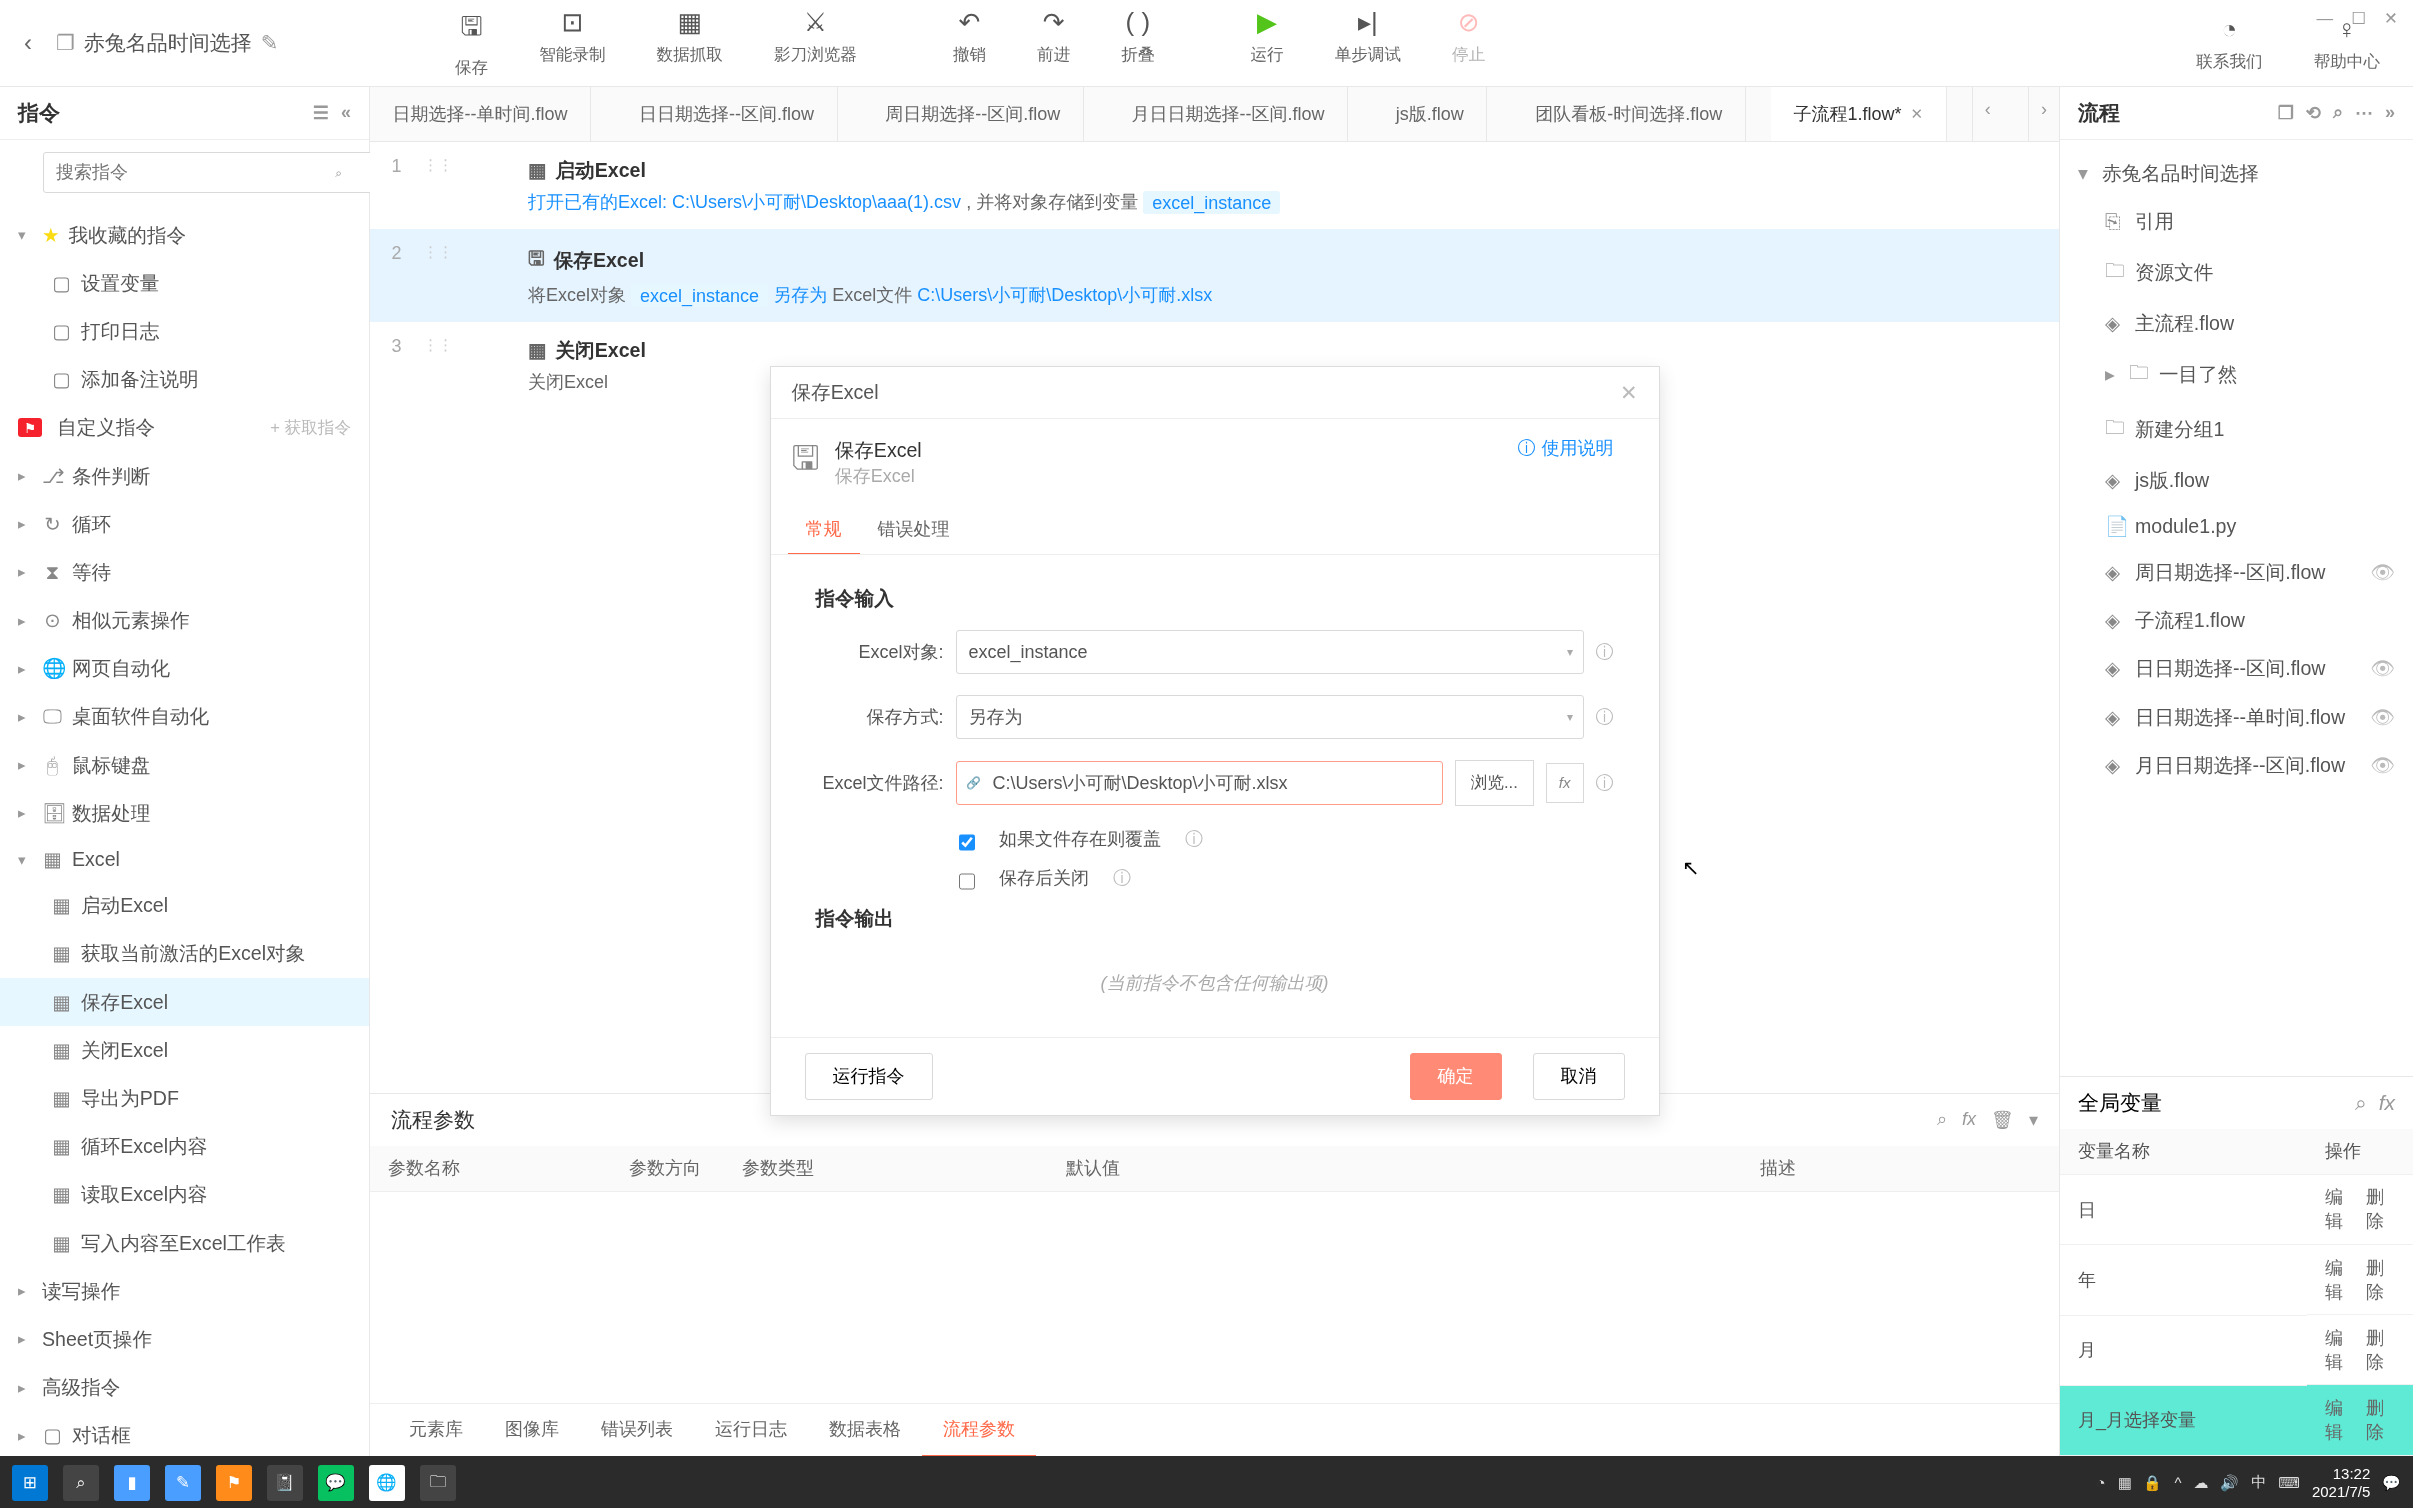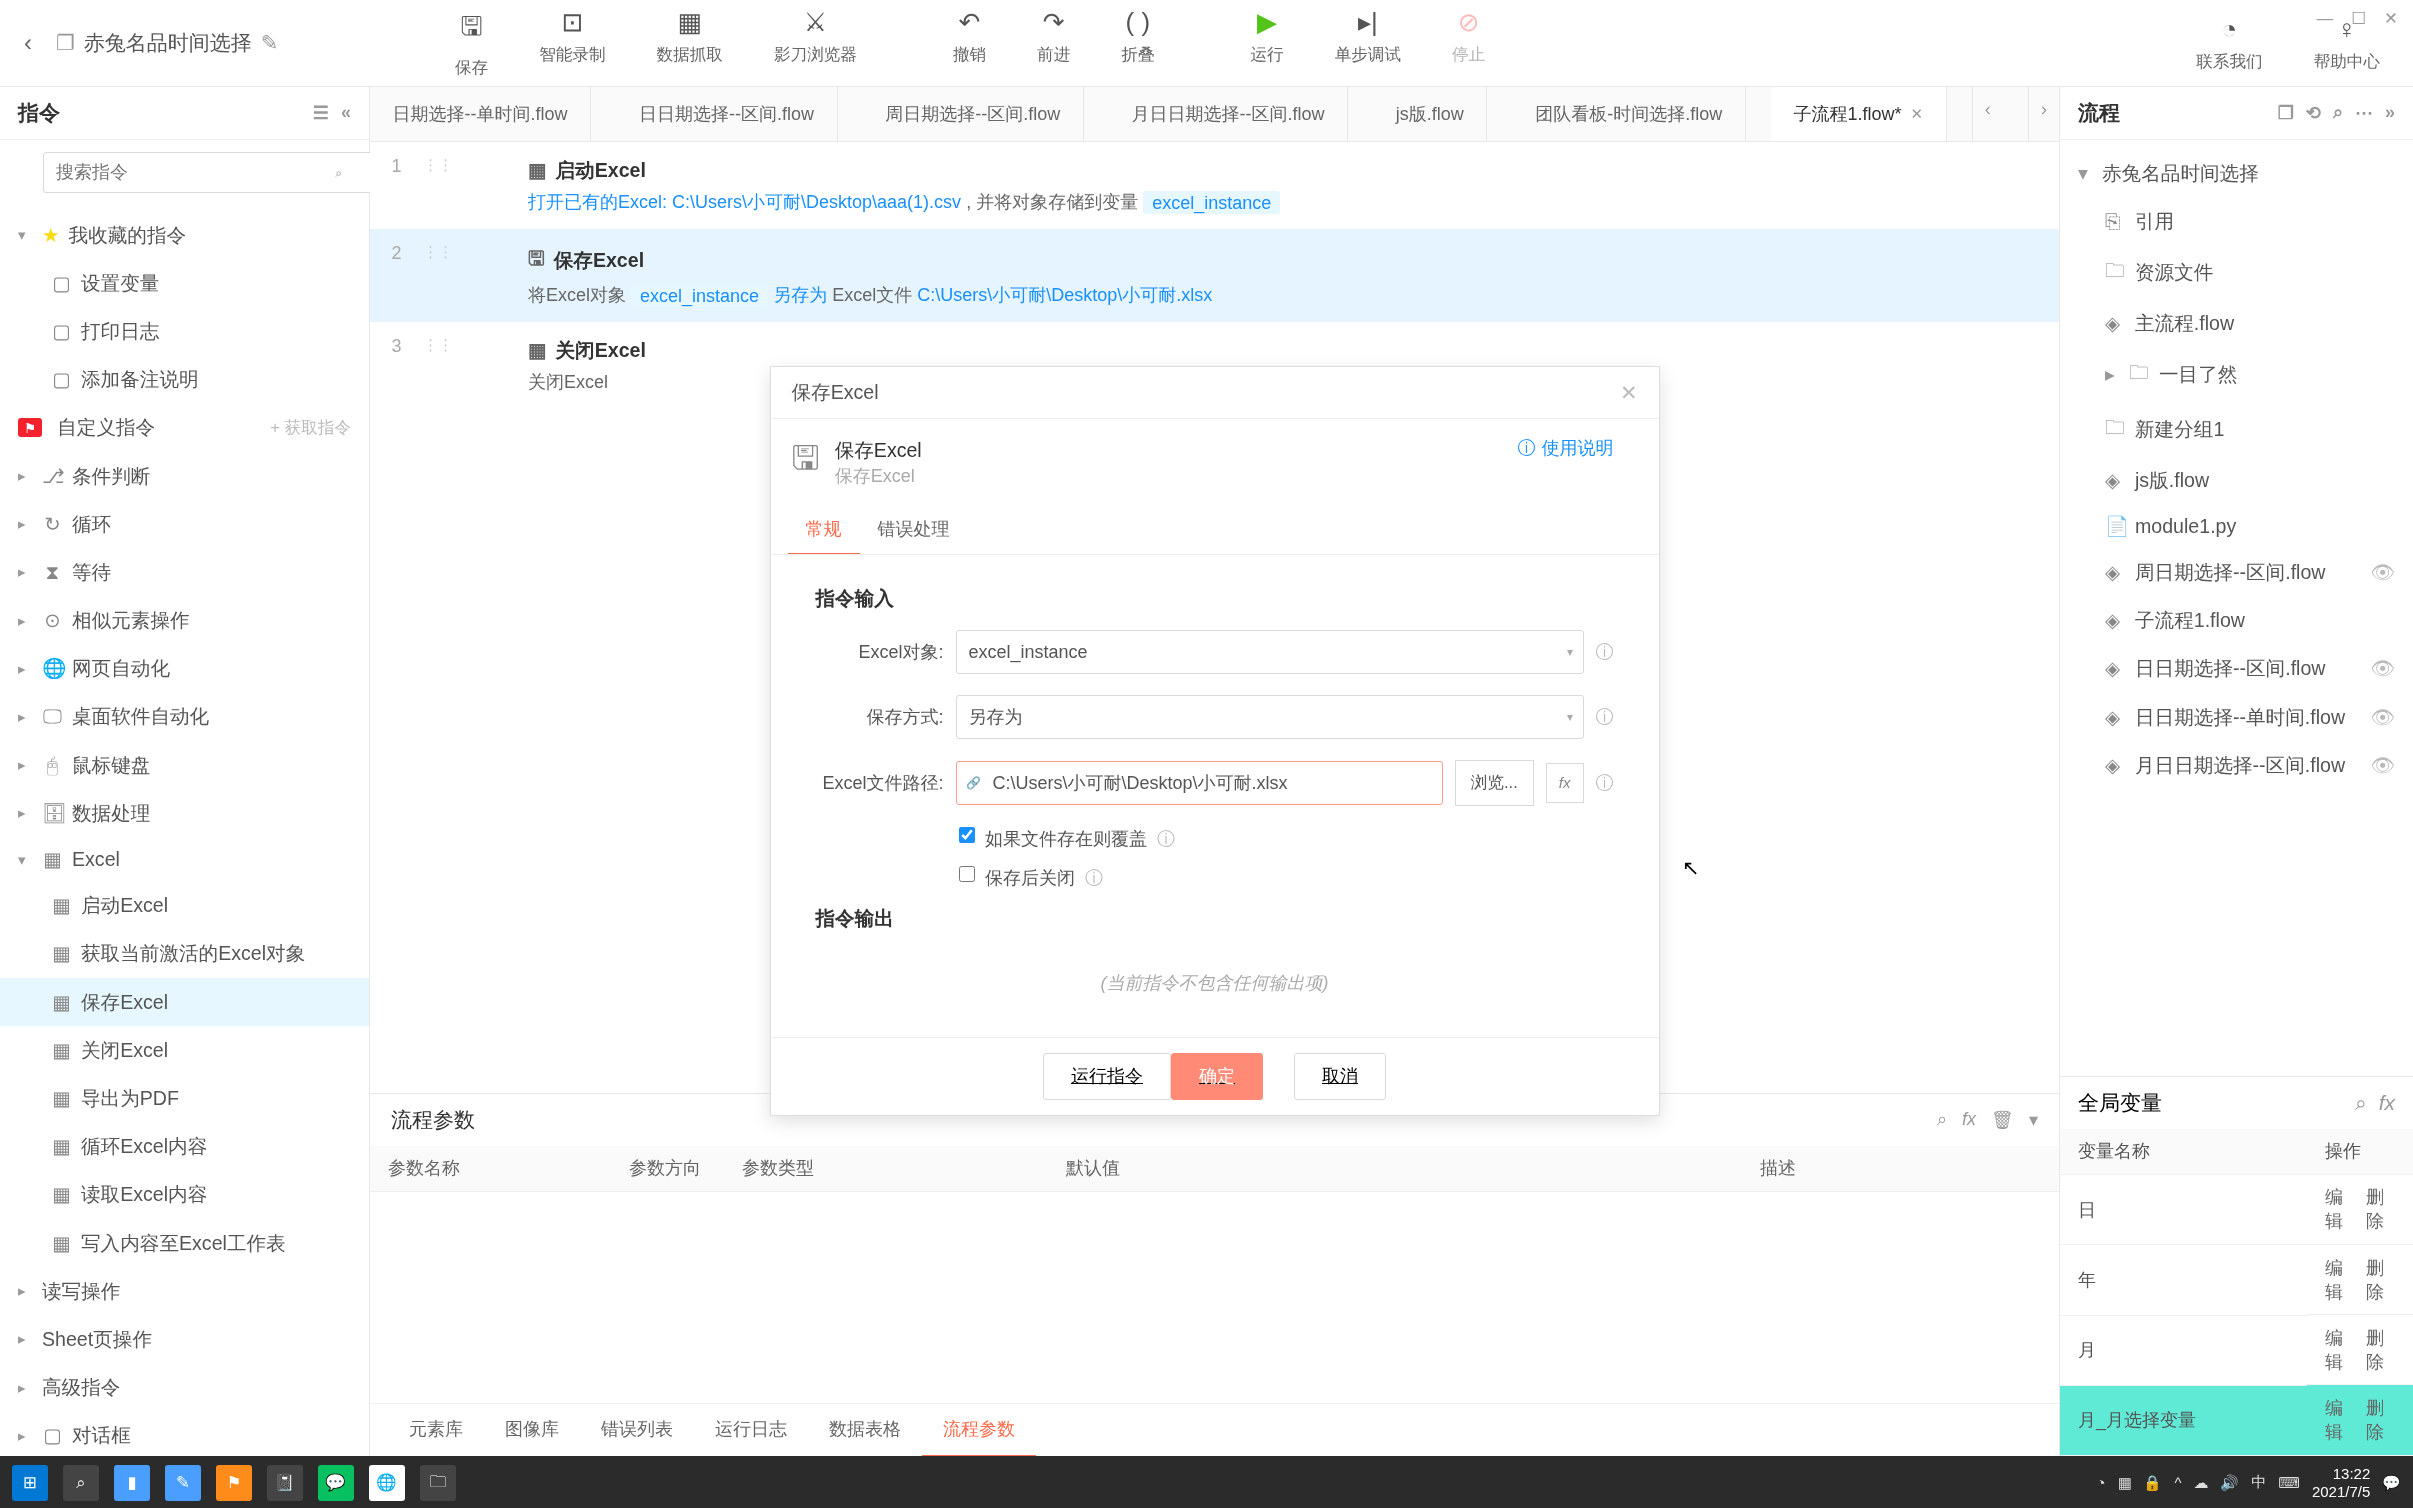--- a/index.html
+++ b/index.html
@@ -113,24 +113,24 @@
 .form-row { display: flex; align-items: center; margin-bottom: 21px; gap: 12px; }
 .form-label { width: 128px; text-align: right; font-size: 18px; color: #555; }
 .form-control { flex: 1; position: relative; }
 .form-control select, .form-control input { width: 100%; padding: 10.6px 12px; border: 0.8px solid #d9d9d9; border-radius: 3px; font-size: 18px; color: #555; background: #fff; }
 .form-control.path input { padding-left: 36px; border-color: #ff9c8a; }
 .form-control.path .pre-ic { position: absolute; left: 10.6px; top: 50%; transform: translateY(-50%); color: #aaa; }
 .form-control .sel-arrow { position: absolute; right: 10.6px; top: 50%; transform: translateY(-50%); color: #aaa; pointer-events: none; }
 .browse-btn { padding: 10.6px 15px; border: 0.8px solid #d9d9d9; background: #fff; font-size: 16.6px; color: #555; cursor: pointer; }
 .fx-btn { padding: 10.6px 12px; border: 0.8px solid #d9d9d9; background: #fff; font-size: 15px; font-style: italic; color: #888; cursor: pointer; }
 .info-ic { color: #bbb; font-size: 18px; }
-.checkbox-row { display: flex; align-items: flex-start; gap: 10px; padding-left: 143px; margin-bottom: 15px; font-size: 18px; color: #555; }
+.checkbox-row { display: flex; align-items: flex-end; gap: 24px; padding-left: 143px; margin-bottom: 15px; font-size: 18px; color: #555; }
 .checkbox-row input { width: 16.6px; height: 16.6px; accent-color: #1890ff; }
 .output-note { text-align: center; font-style: italic; color: #aaa; font-size: 18px; padding: 21px 0; }
-.modal-footer { display: flex; justify-content: center; padding: 15px 27px; border-top: 0.8px solid #eee; text-decoration: underline; }
+.modal-footer { display: flex; justify-content: space-between; padding: 15px 34px; border-top: 0.8px solid #eee; }
 .mf-btn { padding: 10.6px 27px; border: 0.8px solid #d9d9d9; background: #fff; font-size: 18px; cursor: pointer; border-radius: 3px; }
 .mf-btn.primary { background: #ff8a75; border-color: #ff8a75; color: #fff; }
 .mf-right { display: flex; gap: 31px; }
 
 
 .cursor { position: absolute; top: 769px; left: 1312px; font-size: 21px; color: #000; z-index: 200; pointer-events: none; }
 
 
 .taskbar { height: 53px; background: #2b2b2b; display: flex; align-items: center; padding: 0 12px; gap: 15px; }
 .taskbar .tb-ic { width: 36px; height: 36px; background: #444; border-radius: 3px; display: flex; align-items: center; justify-content: center; color: #fff; font-size: 16.6px; }

